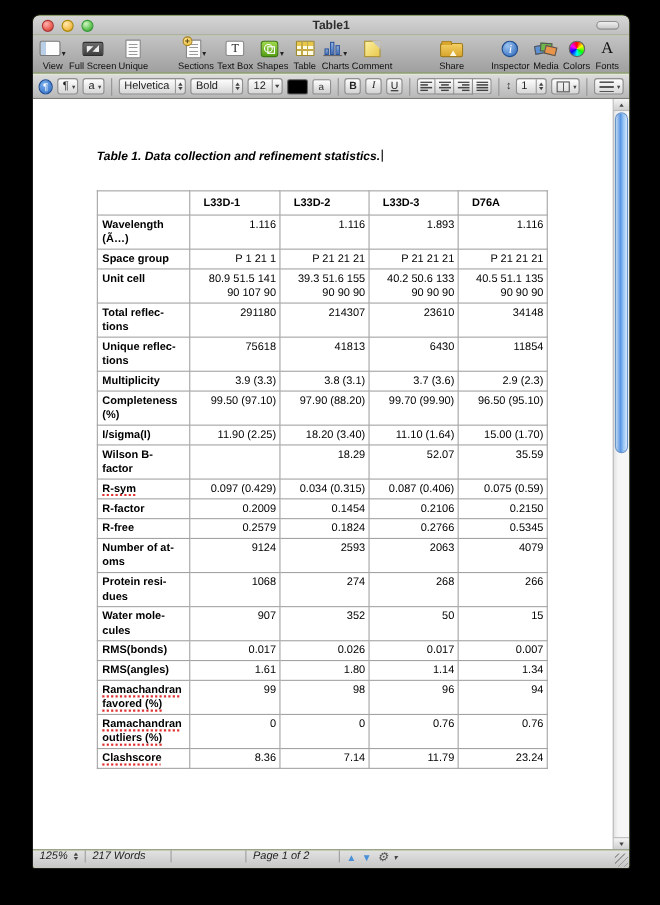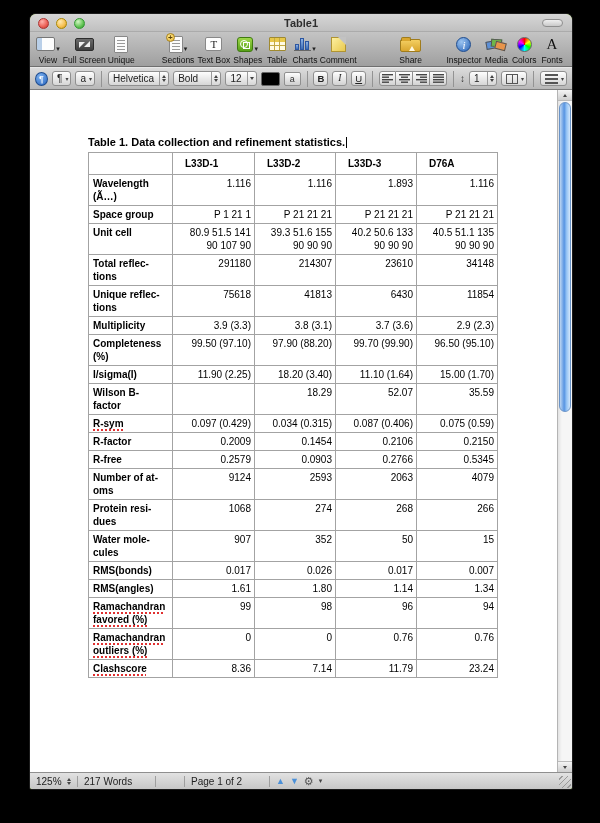--- a/index.html
+++ b/index.html
@@ -107,21 +107,21 @@
   .spacingicon { font-size:10px; color:#333; }
   .ic-cols { width:12px; height:10px; border:1px solid #555;
              background:linear-gradient(90deg,transparent 0 5px,#555 5px 6px,transparent 6px); }
   .ic-list { width:13px; height:10px;
              background:repeating-linear-gradient(#555 0 1.5px,transparent 1.5px 4.2px); }
 
   
   .content { position:relative; height:682px; background:#fff; }
   .doc { position:absolute; left:0; top:0; right:15px; bottom:0; overflow:hidden;
          padding:46px 0 0 58px; }
-  .doctitle { font-size:11px; font-weight:bold; color:#000; margin-bottom:4px; }
+  .doctitle { font-size:11px; font-weight:bold; color:#000; margin-bottom:25px;font-style:italic; }
   .caret { display:inline-block; width:1px; height:11px; background:#000; vertical-align:-2px; margin-left:1px; }
   table.stats { border-collapse:collapse; table-layout:fixed; width:409px; }
   table.stats col.c0{width:84px;} table.stats col.cd{width:81px;} table.stats col.c1{width:82px;}
   table.stats th, table.stats td { border:1px solid #a3a3a3; font-size:10px; line-height:13px;
         padding:2px 3px 2px 4px; vertical-align:top; color:#000; }
   table.stats th { font-weight:bold; text-align:left; padding-top:4px; padding-bottom:4px;padding-left:12px; }
   td.lbl { font-weight:bold; white-space:pre-line; }
   td.val { text-align:right; font-weight:normal; }
   td.lbl.sp { text-decoration:underline dotted #e03030 2px; text-underline-offset:2px; }
 
@@ -130,25 +130,25 @@
              border-left:1px solid #b4b4b4; box-shadow:inset 2px 0 3px rgba(0,0,0,0.08); }
   .sb-arrow { position:absolute; left:0; right:0; height:11px; background:linear-gradient(#f4f4f4,#cfcfcf);
               display:flex; align-items:center; justify-content:center; }
   .sb-arrow.top{ top:0; border-bottom:1px solid #bbb; } .sb-arrow.bot{ bottom:0; border-top:1px solid #bbb; }
   .sb-thumb { position:absolute; left:1px; width:12px; top:12px; height:310px; border-radius:6px;
               border:1px solid #6a94c8;
               background:linear-gradient(90deg,#bdd6f2,#5794e2 42%,#93c2f4 65%,#d3e7fb); }
 
   
   .statusbar { height:17px; background:linear-gradient(#e2e2e2,#c6c6c6); border-top:1px solid #8f8f8f;
-               display:flex; align-items:center; font-size:10px; color:#222; position:relative; }
+               display:flex; align-items:flex-start; font-size:10px; color:#222; position:relative;font-style:italic; }
   .sb-sec { display:flex; align-items:center; padding:0 6px; border-right:1px solid #9e9e9e; gap:4px; }
   .sb-zoom { width:48px; justify-content:space-between; }
   .sb-words { width:78px; }
-  .sb-page { width:86px; margin-left:28px; border-left:1px solid #9e9e9e; }
+  .sb-page { width:86px; margin-left:67px; border-left:1px solid #9e9e9e; }
   .sb-nav { border-right:none; gap:5px; }
   .bluetri { color:#4a90d9; font-size:9px; }
   .gear { font-size:11px; color:#555; }
   .gear-dd { font-size:7px; color:#444; }
   .grip { position:absolute; right:1px; bottom:1px; width:12px; height:12px;
           background:repeating-linear-gradient(135deg,transparent 0 2px,#9a9a9a 2px 3px,transparent 3px 4px); }
   .minstep { display:flex; flex-direction:column; gap:1px; align-items:center; }
 </style>
 </head>
 <body>
@@ -464,21 +464,21 @@
         <tr>
                 <td class="lbl">R-factor</td>
                 <td class="val">0.2009</td>
                 <td class="val">0.1454</td>
                 <td class="val">0.2106</td>
                 <td class="val">0.2150</td>
               </tr>
         <tr>
                 <td class="lbl">R-free</td>
                 <td class="val">0.2579</td>
-                <td class="val">0.0903</td>
+                <td class="val">0.1824</td>
                 <td class="val">0.2766</td>
                 <td class="val">0.5345</td>
               </tr>
         <tr>
                 <td class="lbl">Number of at-
 oms</td>
                 <td class="val">9124</td>
                 <td class="val">2593</td>
                 <td class="val">2063</td>
                 <td class="val">4079</td>

